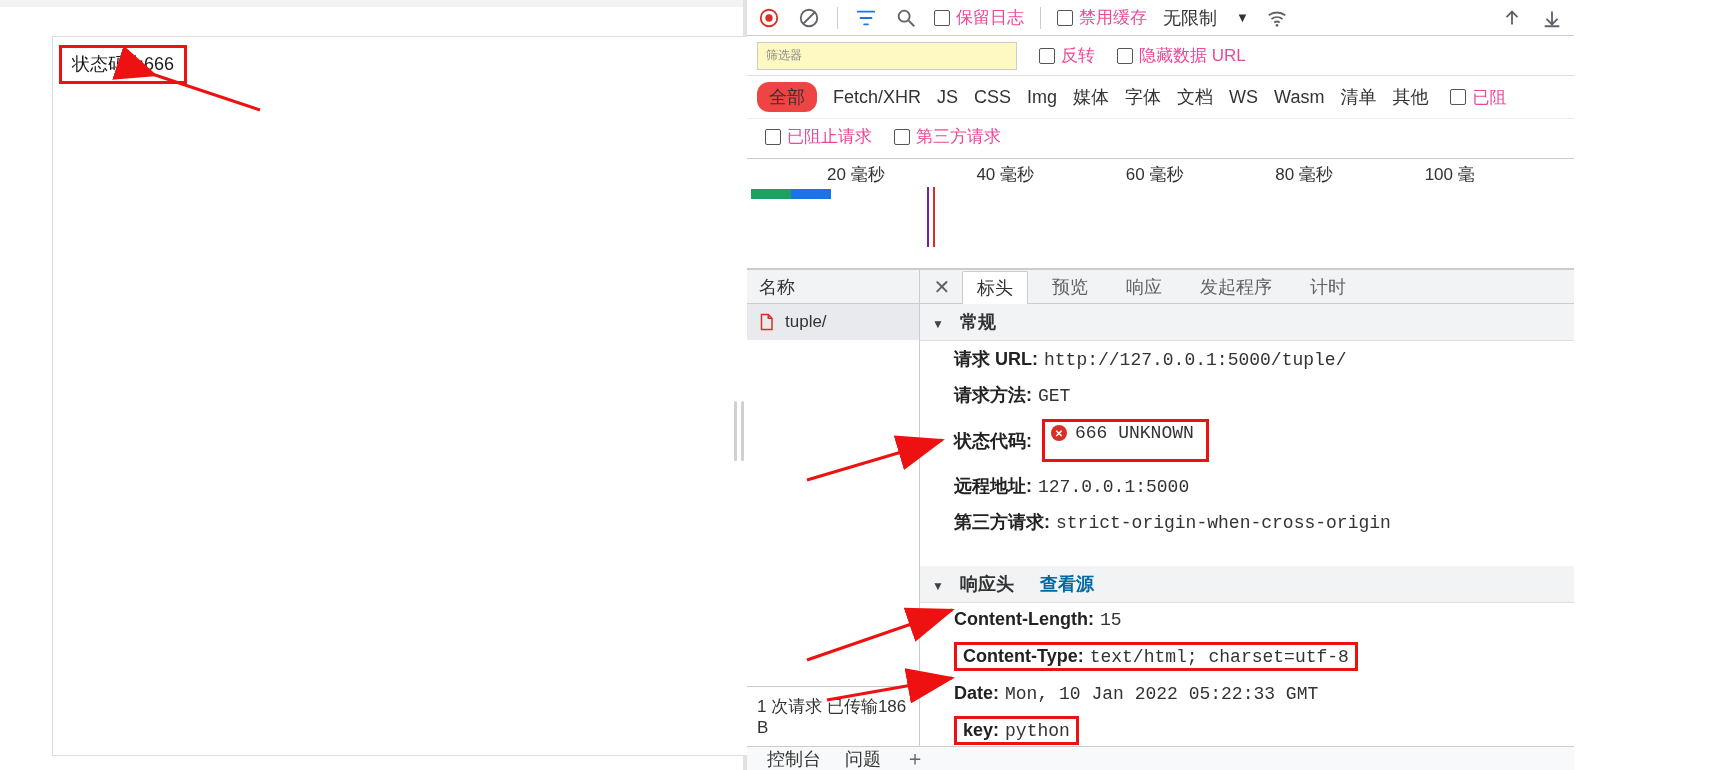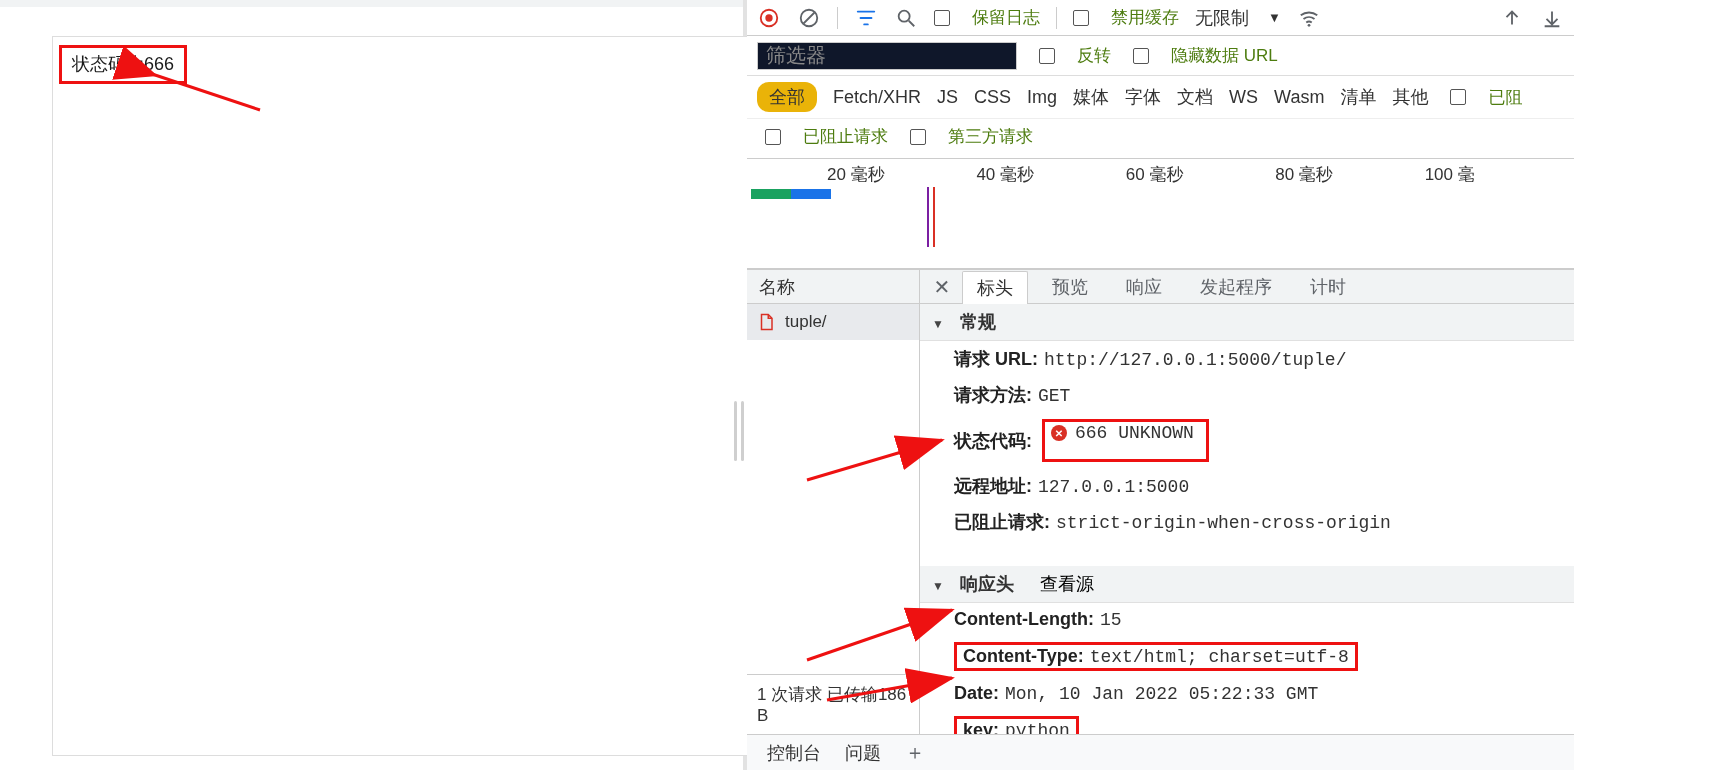--- a/index.html
+++ b/index.html
@@ -69,46 +69,46 @@
     display: flex;
     align-items: center;
     gap: 16px;
     padding: 0 10px;
     border-bottom: 1px solid #ccc;
     background: #fff;
   }
   .icon-btn { display:inline-flex; align-items:center; justify-content:center; width:24px; height:24px; color:#5f6368; cursor:pointer;}
   .icon-btn svg { width:22px; height:22px; }
   .toolbar-sep { width:1px; height:22px; background:#ccc; }
-  .cb { display:inline-flex; align-items:center; gap:22px; font-size:17px; color:#4d7c0f; cursor:pointer;}
+  .cb { display:inline-flex; align-items:center; gap:6px; font-size:17px; color:#ec4899; cursor:pointer;}
   .cb .box { width:16px; height:16px; border:1.5px solid #555; border-radius:2px;}
   .throttle { display:inline-flex; align-items:center; gap:7px; font-size:18px;}
   .throttle .caret { font-size:13px; color:#333;}
   .spacer { flex:1; }
   
   .dt-filter {
     height: 40px; display:flex; align-items:center; gap:22px;
     padding: 0 10px; border-bottom:1px solid #ddd;
   }
   .filter-input {
     width: 260px; height:28px;
     border:1px solid #ccc;
-    background:#0f172a;
+    background:#fef9c3;
     color:#888;
     padding:0 8px;
-    font-size:20px;
+    font-size:12px;
     display:flex; align-items:center;
   }
   
   .dt-cat {
     display:flex; align-items:center; gap:16px;
     padding: 6px 10px; border-bottom:1px solid #eee;
     font-size:18px;
   }
-  .pill { background:#eab308; border-radius:12px; padding:3px 12px; }
+  .pill { background:#ef4444; border-radius:12px; padding:3px 12px; }
   .dt-cat2 {
     display:flex; align-items:flex-start; gap:22px;
     padding: 6px 10px 10px 18px; border-bottom:1px solid #ccc;
   }
   
   .dt-waterfall {
     position: relative;
     height: 110px;
     border-bottom: 1px solid #ccc;
   }
@@ -161,34 +161,34 @@
   .det-tab { padding:4px 14px; margin:0 4px; font-size:18px; color:#5f6368; cursor:pointer;}
   .det-tab.active { background:#fff; color:#333; border:1px solid #ccc; border-bottom-color:#fff; border-radius:2px 2px 0 0; position:relative; top:1px;}
   .det-body { flex:1; overflow:auto; font-size:18px; position:relative;}
   .sec-head {
     display:flex; align-items:center; gap:10px;
     padding:6px 12px; background:#f1f3f4;
     border-bottom:1px solid #e0e0e0;
     font-weight:bold; color:#333;
   }
   .sec-head .tri::before { content:"▼"; font-size:12px; color:#444; margin-right:6px;}
-  .sec-head .link { font-weight:normal; color:#000000; margin-left:16px;}
+  .sec-head .link { font-weight:bold; color:#0369a1; margin-left:16px;}
   .kv { padding:6px 4px 6px 34px; }
   .kv .k { font-weight:bold; color:#222; }
   .kv .v { font-family: Consolas, "Courier New", monospace; color:#333; margin-left:6px;}
   .status-row { display:flex; align-items:center; gap:10px;}
   .status-dot { width:16px; height:16px; border-radius:50%; background:#d93025; display:inline-flex; align-items:center; justify-content:center;}
   .status-dot::after{ content:"✕"; color:#fff; font-size:10px; font-weight:bold;}
   .status-box { border:3px solid #e11; padding:1px 12px 16px 6px; display:inline-flex; align-items:center; gap:8px;}
   .hl-box { border:3px solid #e11; display:inline-block; padding:1px 6px;}
   
   svg.ann-r { position:absolute; left:0; top:0; width:827px; height:770px; pointer-events:none;}
   
   .drawer {
-    height:36px; border-top:1px solid #ccc;
+    height:24px; border-top:1px solid #ccc;
     display:flex; align-items:center; gap:24px;
     padding:0 20px; background:#f8f9fa; font-size:18px;
   }
   .drawer .add { font-size:20px; color:#5f6368; cursor:pointer;}
 </style>
 </head>
 <body>
 
 <div class="root">
 
@@ -356,21 +356,21 @@
           <div class="kv"><span class="k">请求 URL:</span><span class="v">http://127.0.0.1:5000/tuple/</span></div>
           <div class="kv"><span class="k">请求方法:</span><span class="v">GET</span></div>
           <div class="kv status-row">
             <span class="k">状态代码:</span>
             <span class="status-box">
               <span class="status-dot"></span>
               <span class="v" style="margin-left:0">666 UNKNOWN</span>
             </span>
           </div>
           <div class="kv"><span class="k">远程地址:</span><span class="v">127.0.0.1:5000</span></div>
-          <div class="kv"><span class="k">已阻止请求:</span><span class="v">strict-origin-when-cross-origin</span></div>
+          <div class="kv"><span class="k">第三方请求:</span><span class="v">strict-origin-when-cross-origin</span></div>
 
           <div class="sec-head" style="margin-top:26px">
               <span class="tri"></span>
               <span>响应头</span>
               <span class="link">查看源</span>
             </div>
           <div class="kv"><span class="k">Content-Length:</span><span class="v">15</span></div>
           <div class="kv">
             <span class="hl-box">
               <span class="k">Content-Type:</span><span class="v">text/html; charset=utf-8</span>

